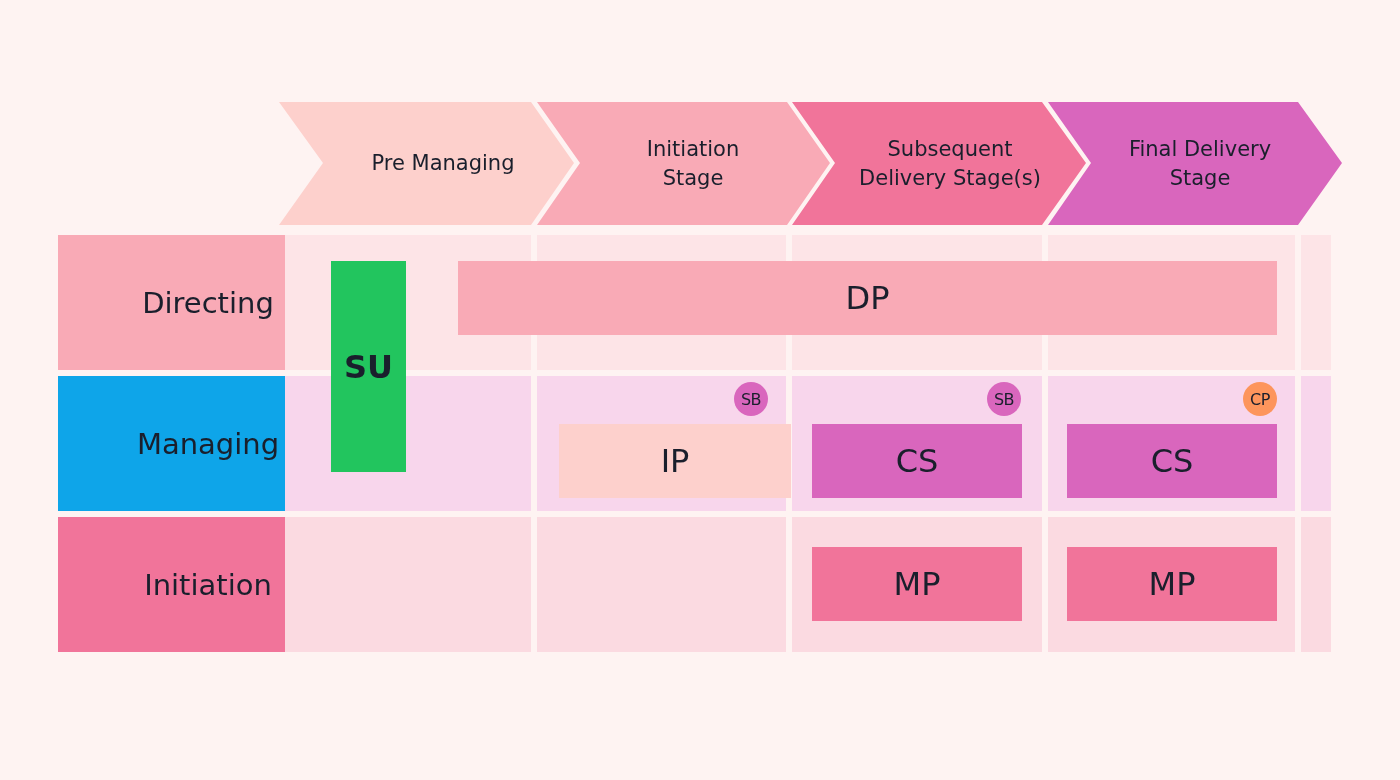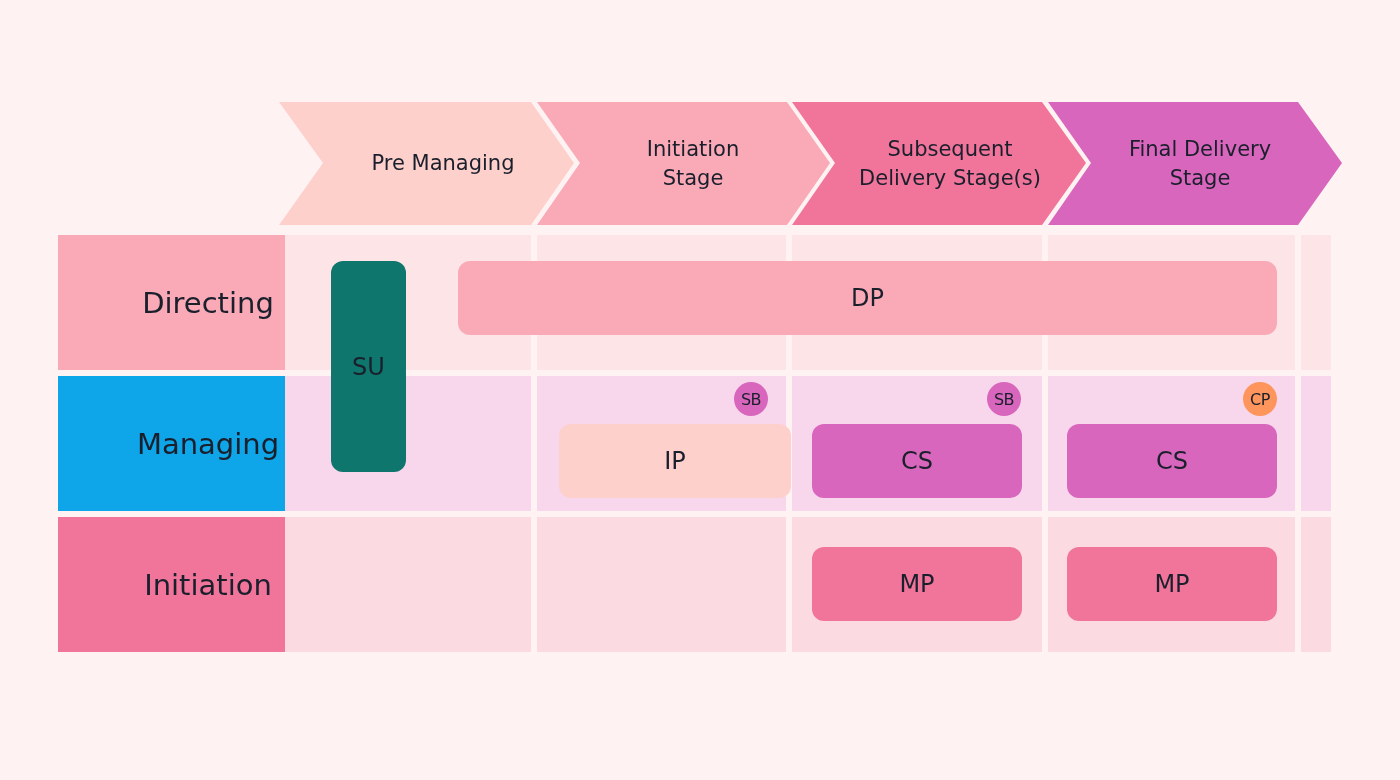--- a/index.html
+++ b/index.html
@@ -15,23 +15,23 @@
     text-align: center; font-size: 21px; line-height: 29px; white-space: pre-line;
   }
   .row-head {
     position: absolute; left: 58px; width: 220px; height: 135px;
     display: flex; align-items: center; justify-content: center;
     font-size: 29px;
     padding-left: 40px;
   }
   .cell { position: absolute; height: 135px; }
   .box {
-    position: absolute; border-radius: 12px;
+    position: absolute; border-radius: 0;
     display: flex; align-items: center; justify-content: center;
-    font-size: 24px;
+    font-size: 32px;
   }
   .badge {
     position: absolute; width: 34px; height: 34px; border-radius: 50%;
     display: flex; align-items: center; justify-content: center;
     font-size: 16px; letter-spacing: -0.5px;
   }
 </style>
 </head>
 <body>
 
@@ -65,21 +65,21 @@
 <div class="cell" style="top:376px; left:792px; width:250px; background:#f8d6ec;"></div>
 <div class="cell" style="top:376px; left:1048px; width:247px; background:#f8d6ec;"></div>
 <div class="cell" style="top:376px; left:1301px; width:30px; background:#f8d6ec;"></div>
 
 <div class="cell" style="top:517px; left:285px; width:246px; background:#fbdae1;"></div>
 <div class="cell" style="top:517px; left:537px; width:249px; background:#fbdae1;"></div>
 <div class="cell" style="top:517px; left:792px; width:250px; background:#fbdae1;"></div>
 <div class="cell" style="top:517px; left:1048px; width:247px; background:#fbdae1;"></div>
 <div class="cell" style="top:517px; left:1301px; width:30px; background:#fbdae1;"></div>
 
-<div class="box" style="left:331px; top:261px; width:75px; height:211px; background:#0f766e;">SU</div>
+<div class="box" style="left:331px; top:261px; width:75px; height:211px; background:#22c55e;font-weight:bold;">SU</div>
 <div class="box" style="left:458px; top:261px; width:819px; height:74px; background:#f9aab6;">DP</div>
 <div class="box" style="left:559px; top:424px; width:232px; height:74px; background:#fdd0cc;">IP</div>
 <div class="box" style="left:812px; top:424px; width:210px; height:74px; background:#d966bd;">CS</div>
 <div class="box" style="left:1067px; top:424px; width:210px; height:74px; background:#d966bd;">CS</div>
 <div class="box" style="left:812px; top:547px; width:210px; height:74px; background:#f1749a;">MP</div>
 <div class="box" style="left:1067px; top:547px; width:210px; height:74px; background:#f1749a;">MP</div>
 
 <div class="badge" style="left:734px; top:382px; background:#d966bd;">SB</div>
 <div class="badge" style="left:987px; top:382px; background:#d966bd;">SB</div>
 <div class="badge" style="left:1243px; top:382px; background:#fd955c;">CP</div>

